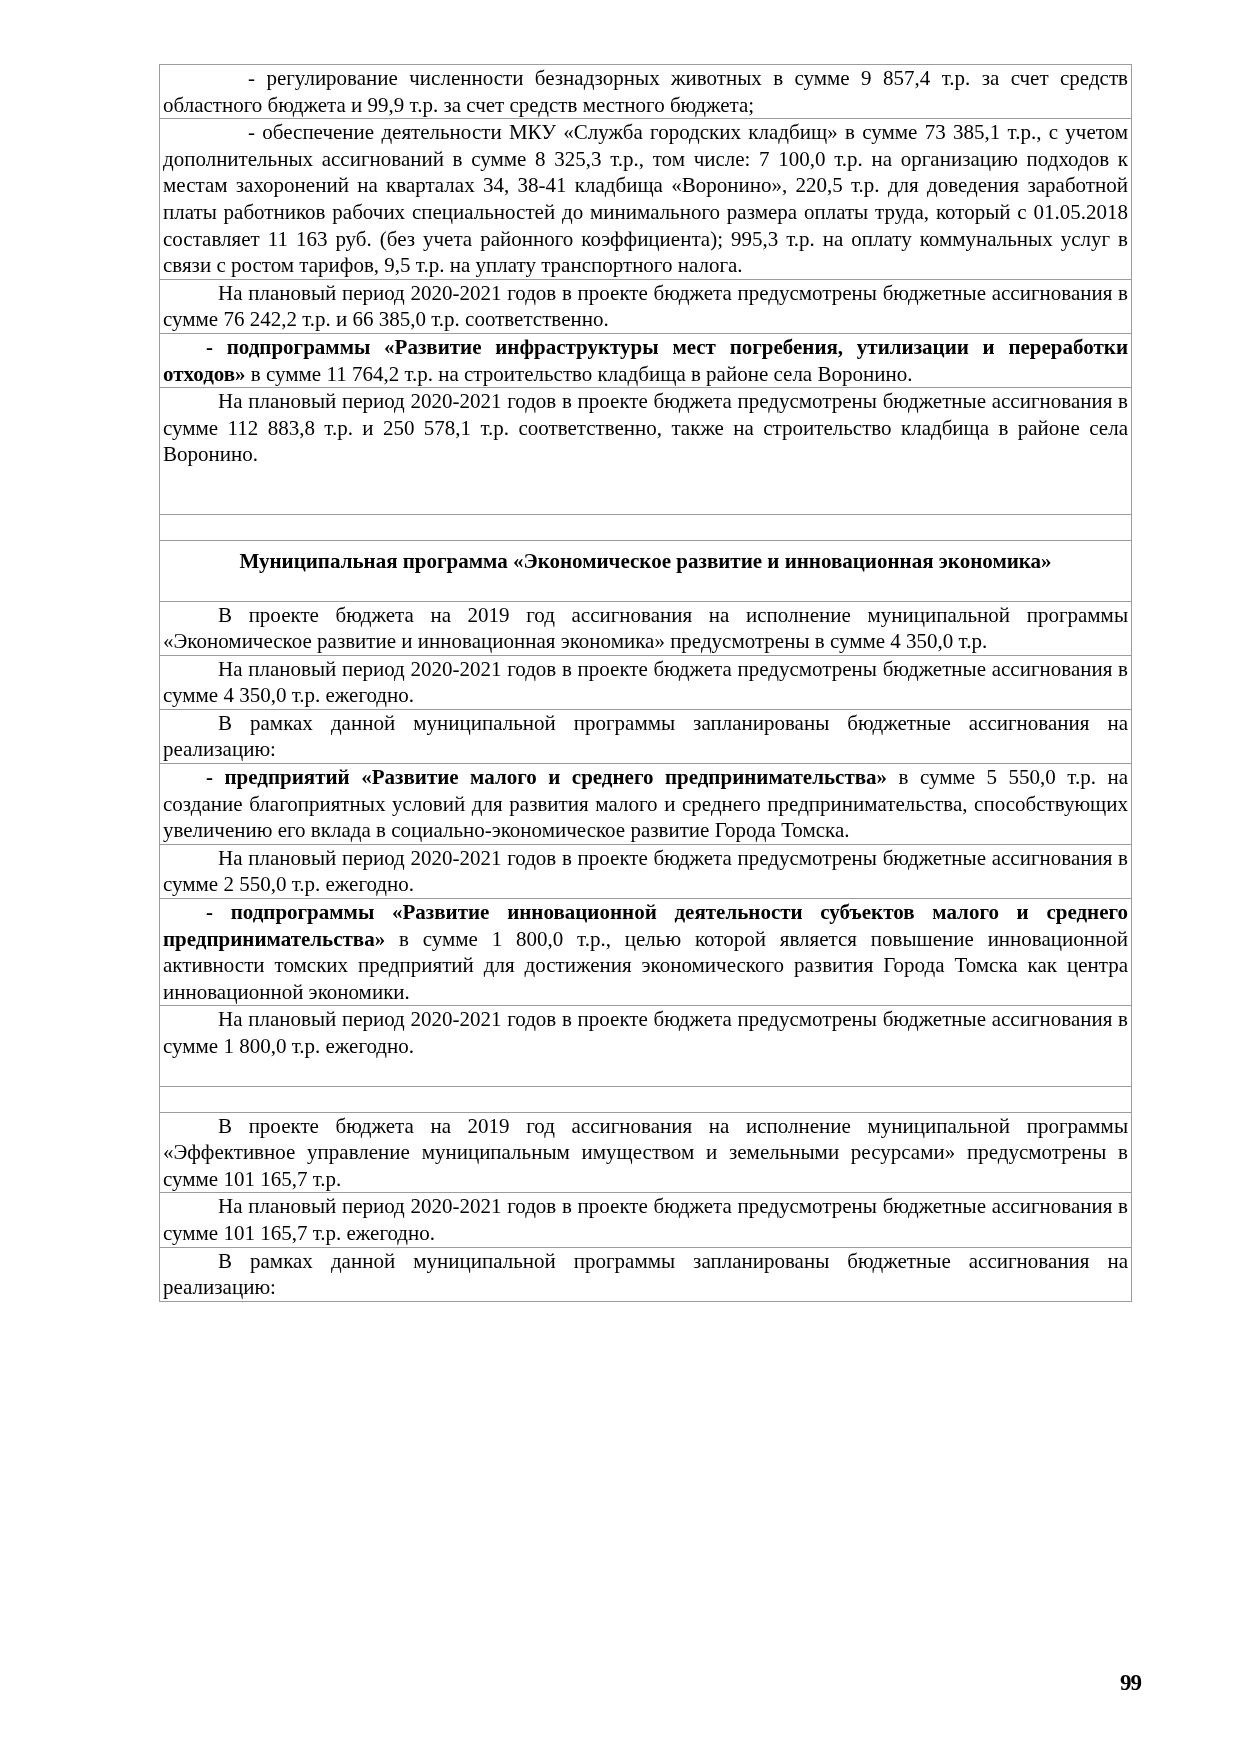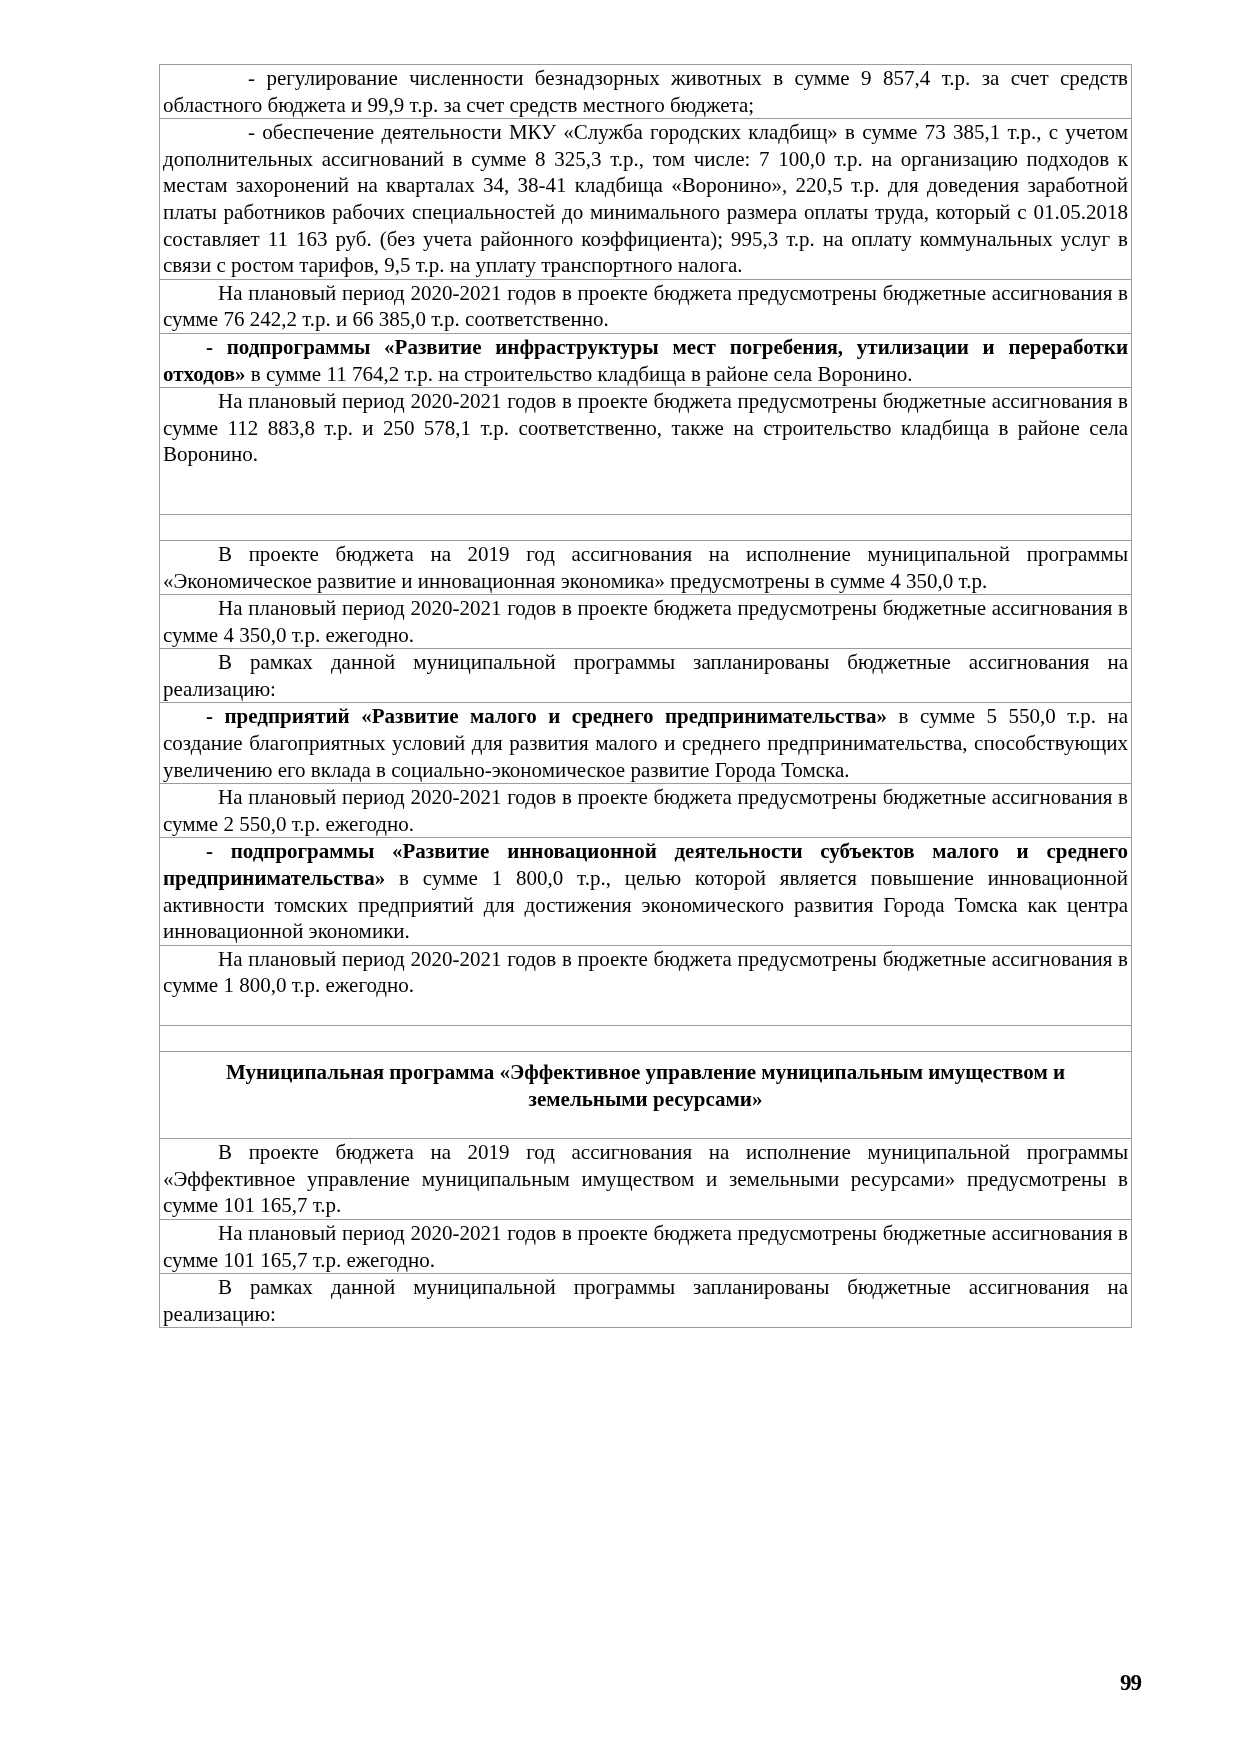--- a/index.html
+++ b/index.html
@@ -58,38 +58,38 @@
   <div class="block para indent-deep">- обеспечение деятельности МКУ «Служба городских кладбищ» в сумме 73 385,1 т.р., с учетом дополнительных ассигнований в сумме 8 325,3 т.р., том числе: 7 100,0 т.р. на организацию подходов к местам захоронений на кварталах 34, 38-41 кладбища «Воронино», 220,5 т.р. для доведения заработной платы работников рабочих специальностей до минимального размера оплаты труда, который с 01.05.2018 составляет 11 163 руб. (без учета районного коэффициента); 995,3 т.р. на оплату коммунальных услуг в связи с ростом тарифов, 9,5 т.р. на уплату транспортного налога.</div>
 
   <div class="block para">На плановый период 2020-2021 годов в проекте бюджета предусмотрены бюджетные ассигнования в сумме 76 242,2 т.р. и 66 385,0 т.р. соответственно.</div>
 
   <div class="block para indent-sub"><span class="bi">- подпрограммы «Развитие инфраструктуры мест погребения, утилизации и переработки отходов»</span><span> в сумме 11 764,2 т.р. на строительство кладбища в районе села Воронино.</span></div>
 
   <div class="block para pad-b-lg">На плановый период 2020-2021 годов в проекте бюджета предусмотрены бюджетные ассигнования в сумме 112 883,8 т.р. и 250 578,1 т.р. соответственно, также на строительство кладбища в районе села Воронино.</div>
 
   <div class="block spacer"></div>
 
+  <div class="block heading">Муниципальная программа «Экономическое развитие и инновационная экономика»</div>
 
   <div class="block para">В проекте бюджета на 2019 год ассигнования на исполнение муниципальной программы «Экономическое развитие и инновационная экономика» предусмотрены в сумме 4 350,0 т.р.</div>
 
   <div class="block para">На плановый период 2020-2021 годов в проекте бюджета предусмотрены бюджетные ассигнования в сумме 4 350,0 т.р. ежегодно.</div>
 
   <div class="block para">В рамках данной муниципальной программы запланированы бюджетные ассигнования на реализацию:</div>
 
   <div class="block para indent-sub"><span class="bi">- предприятий «Развитие малого и среднего предпринимательства»</span><span> в сумме 5 550,0 т.р. на создание благоприятных условий для развития малого и среднего предпринимательства, способствующих увеличению его вклада в социально-экономическое развитие Города Томска.</span></div>
 
   <div class="block para">На плановый период 2020-2021 годов в проекте бюджета предусмотрены бюджетные ассигнования в сумме 2 550,0 т.р. ежегодно.</div>
 
   <div class="block para indent-sub"><span class="bi">- подпрограммы «Развитие инновационной деятельности субъектов малого и среднего предпринимательства»</span><span> в сумме 1 800,0 т.р., целью которой является повышение инновационной активности томских предприятий для достижения экономического развития Города Томска как центра инновационной экономики.</span></div>
 
   <div class="block para pad-b-md">На плановый период 2020-2021 годов в проекте бюджета предусмотрены бюджетные ассигнования в сумме 1 800,0 т.р. ежегодно.</div>
 
   <div class="block spacer"></div>
 
-  <div class="block heading">Муниципальная программа «Эффективное управление муниципальным имуществом и земельными ресурсами»</div>
 
   <div class="block para">В проекте бюджета на 2019 год ассигнования на исполнение муниципальной программы «Эффективное управление муниципальным имуществом и земельными ресурсами» предусмотрены в сумме 101 165,7 т.р.</div>
 
   <div class="block para">На плановый период 2020-2021 годов в проекте бюджета предусмотрены бюджетные ассигнования в сумме 101 165,7 т.р. ежегодно.</div>
 
   <div class="block para">В рамках данной муниципальной программы запланированы бюджетные ассигнования на реализацию:</div>
 
 
 </div>
 

